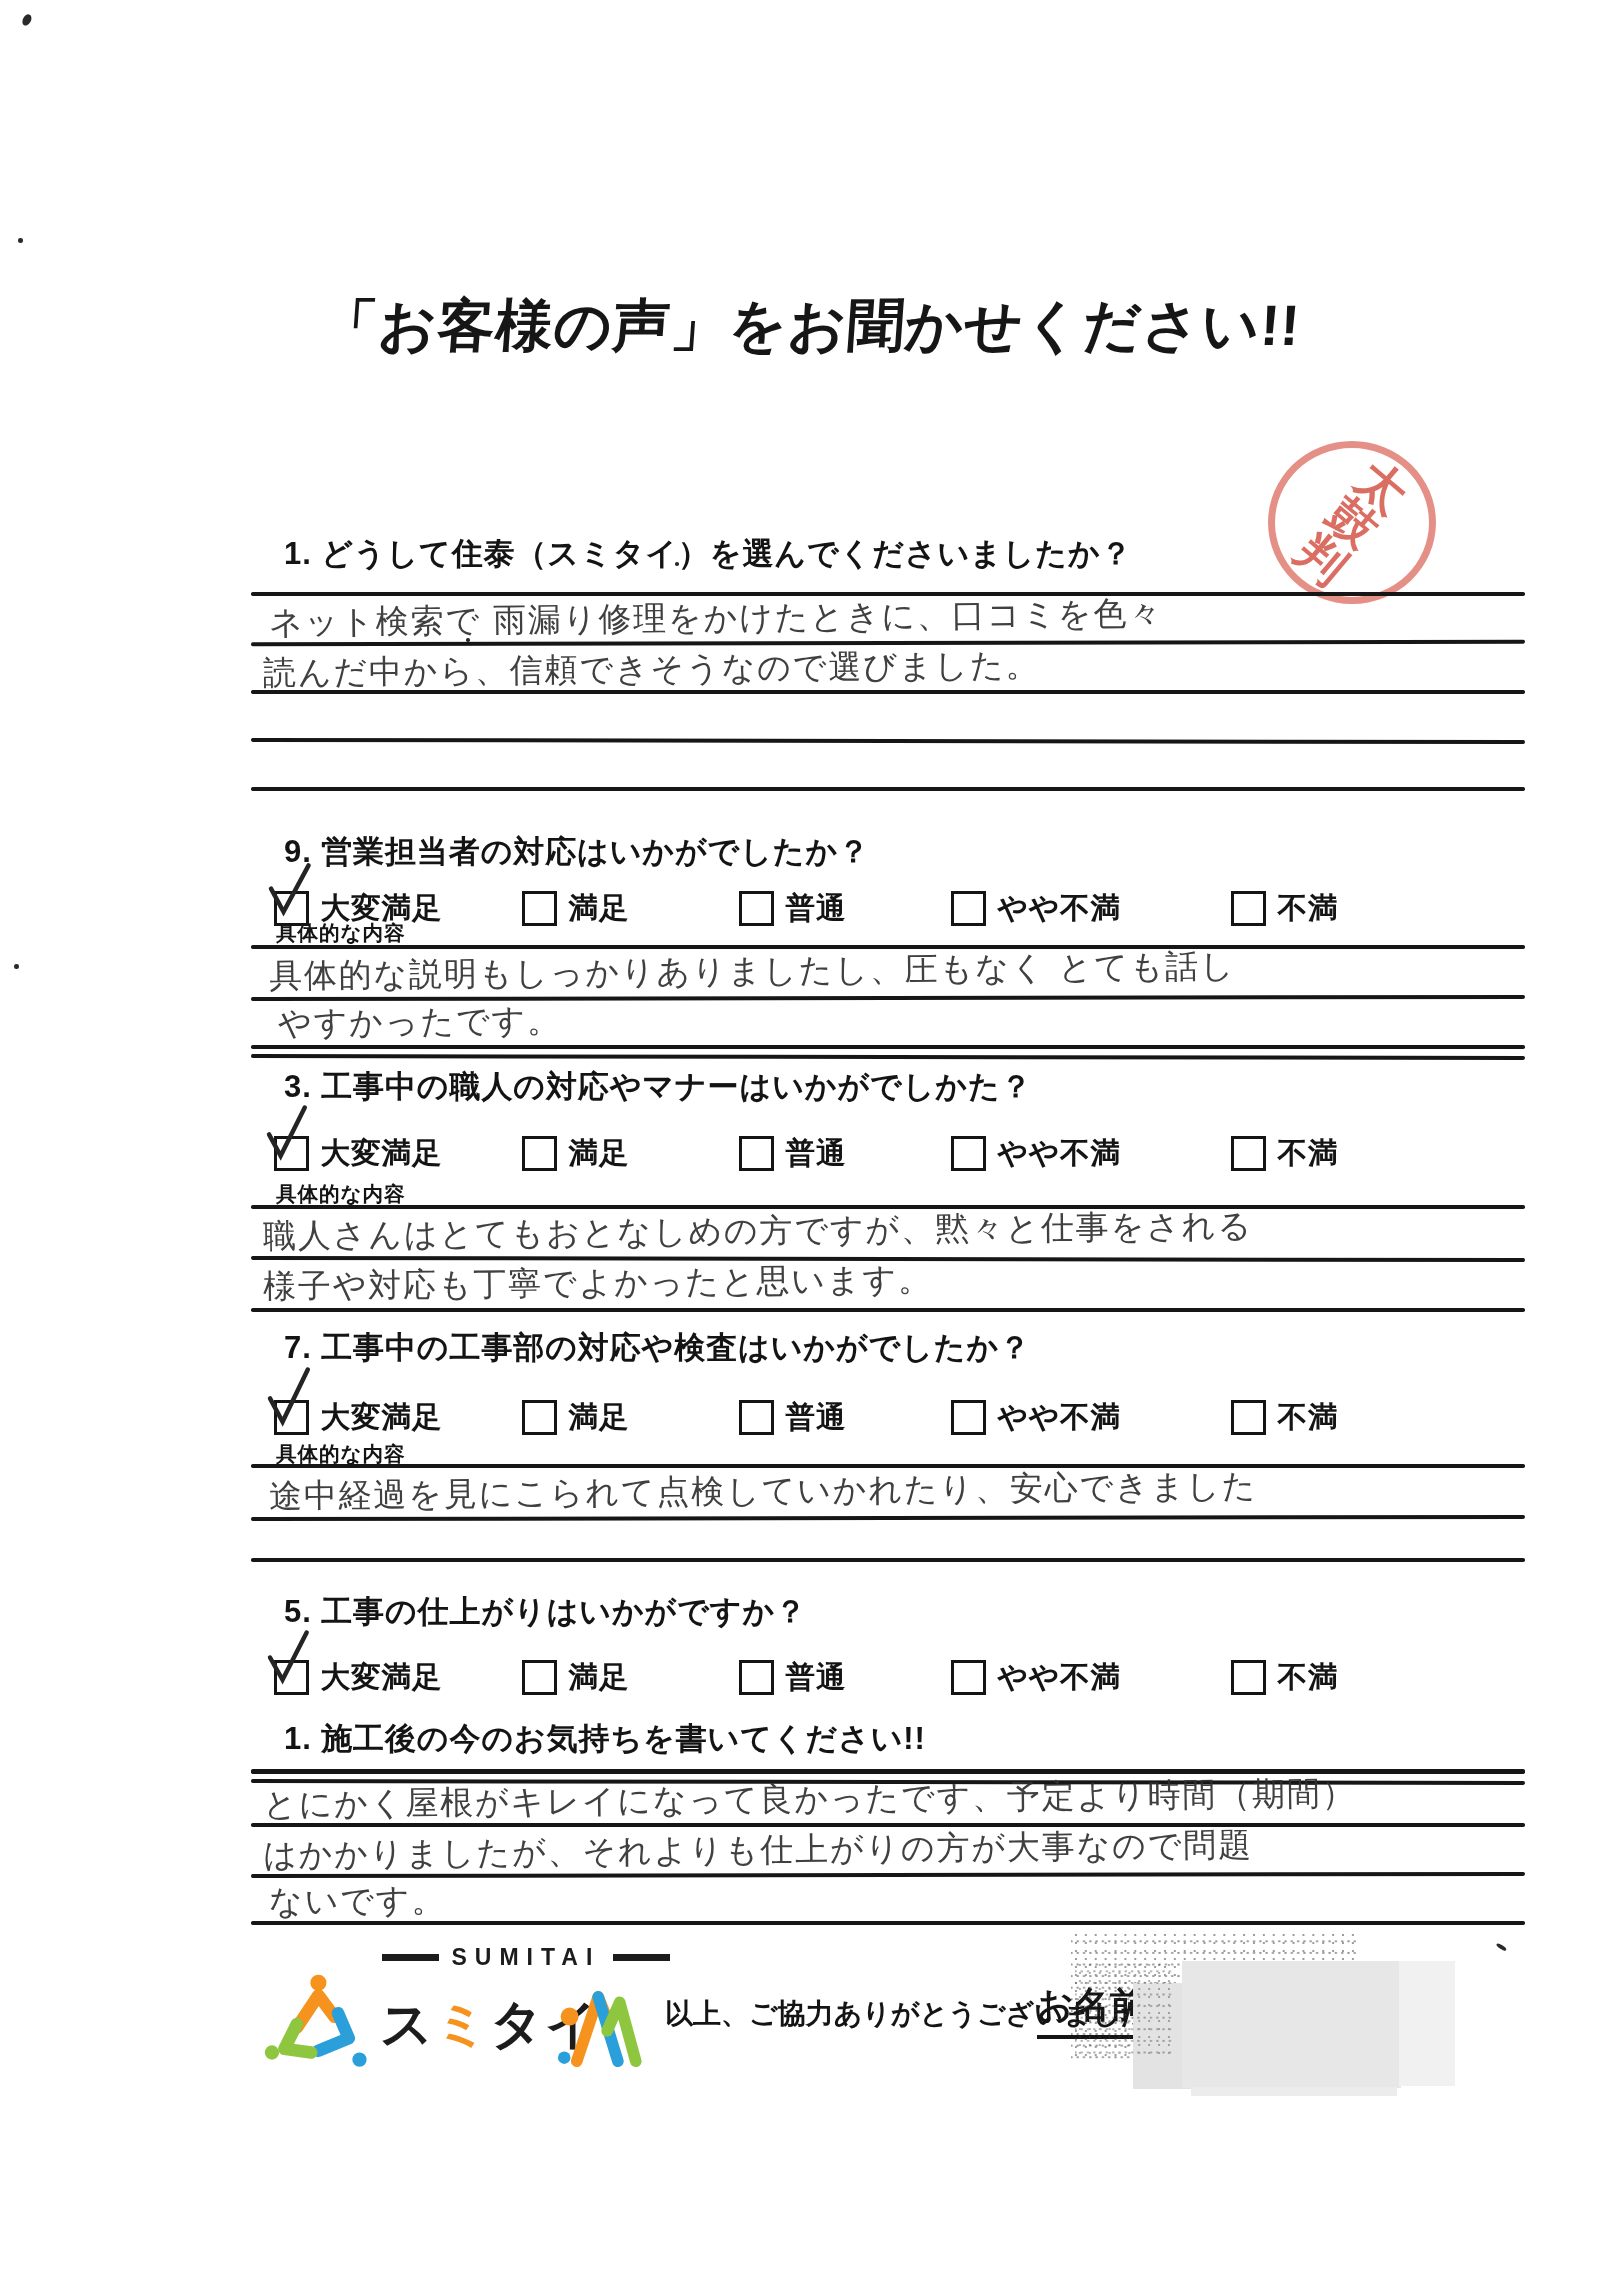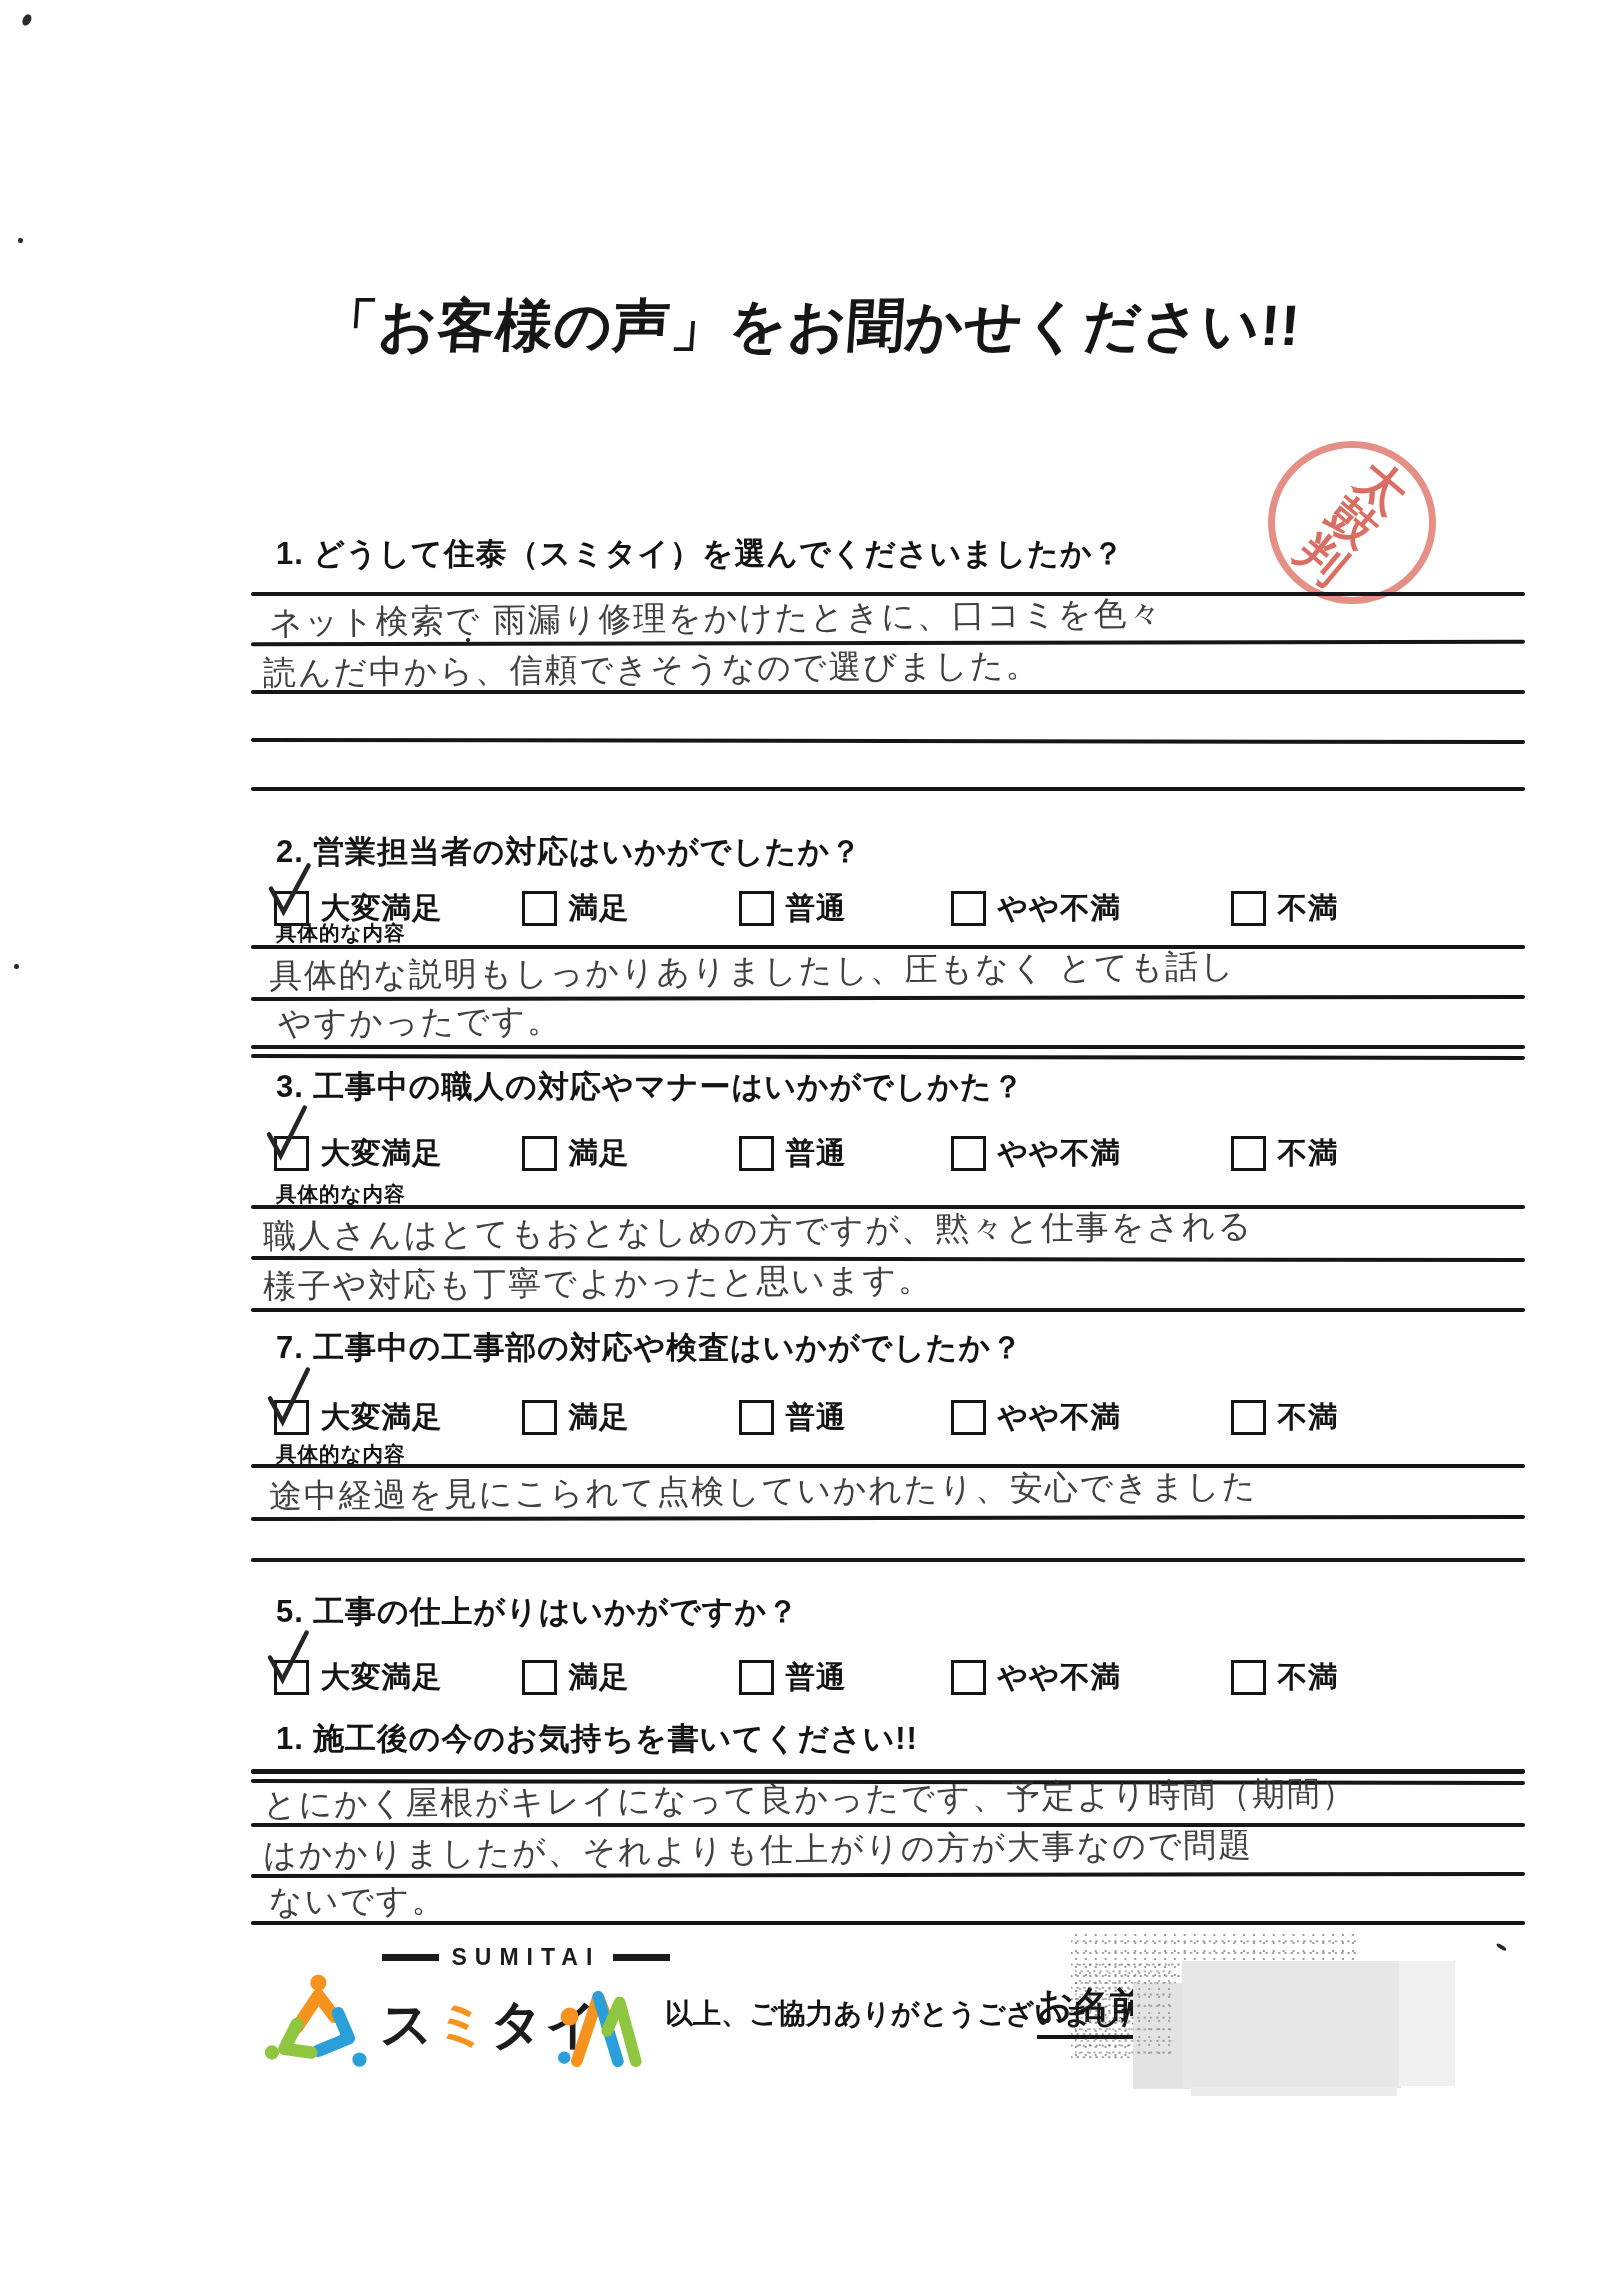--- a/index.html
+++ b/index.html
@@ -19,21 +19,21 @@
   .stamp{
     position:absolute;left:1268px;top:441px;width:154px;height:149px;
     border:7.2px solid rgba(222,116,104,.8);border-radius:50%;
     display:flex;align-items:center;justify-content:center;
   }
   .stamp-col{
     display:flex;flex-direction:column;align-items:center;transform:rotate(40deg);
     color:rgba(214,94,82,.9);font-weight:bold;font-size:48px;line-height:47px;
   }
   .q{
-    position:absolute;left:276px;font-size:31px;font-weight:bold;color:#141414;
+    position:absolute;left:284px;font-size:31px;font-weight:bold;color:#141414;
     letter-spacing:0.9px;white-space:nowrap;
   }
   .rule{position:absolute;left:251px;width:1274px;height:3.6px;background:#161616;border-radius:1.8px;}
   .hw{
     position:absolute;font-size:33px;color:#303030;letter-spacing:1.8px;white-space:nowrap;
     transform:rotate(-0.6deg);font-family:"DejaVu Sans",sans-serif;opacity:.92;
   }
   .detail{position:absolute;left:276px;font-size:20.6px;font-weight:bold;color:#141414;letter-spacing:0.9px;}
   .optrow{position:absolute;left:251px;width:1281px;height:43px;}
   .opt{position:absolute;top:8px;display:flex;align-items:center;}
@@ -82,21 +82,21 @@
 
 <div class="q" style="top:533px">1. どうして住泰（スミタイ）を選んでくださいましたか？</div>
 <div class="rule" style="top:592px"></div>
 <div class="rule" style="top:641px;transform:rotate(-0.12deg)"></div>
 <div class="rule" style="top:690px"></div>
 <div class="rule" style="top:739px;transform:rotate(0.1deg)"></div>
 <div class="rule" style="top:787px"></div>
 <div class="hw" style="left:269px;top:596px">ネット検索で 雨漏り修理をかけたときに、口コミを色々</div>
 <div class="hw" style="left:263px;top:647px">読んだ中から、信頼できそうなので選びました。</div>
 
-<div class="q" style="top:831px">2. 営業担当者の対応はいかがでしたか？</div>
+<div class="q" style="top:831px">9. 営業担当者の対応はいかがでしたか？</div>
 <div class="optrow" style="top:880px">
   <svg class="check" style="left:9px;top:-19.7px" width="56" height="59" viewBox="0 0 62 66">
     <path d="M12 32 L26 58 L54 6" fill="none" stroke="#242424" stroke-width="5" stroke-linecap="round"></path>
   </svg>
   <div class="opt" style="left:23px">
       <span class="cb"></span>
       <span class="optlabel">大変満足</span>
     </div>
   <div class="opt" style="left:271px">
       <span class="cb"></span>

